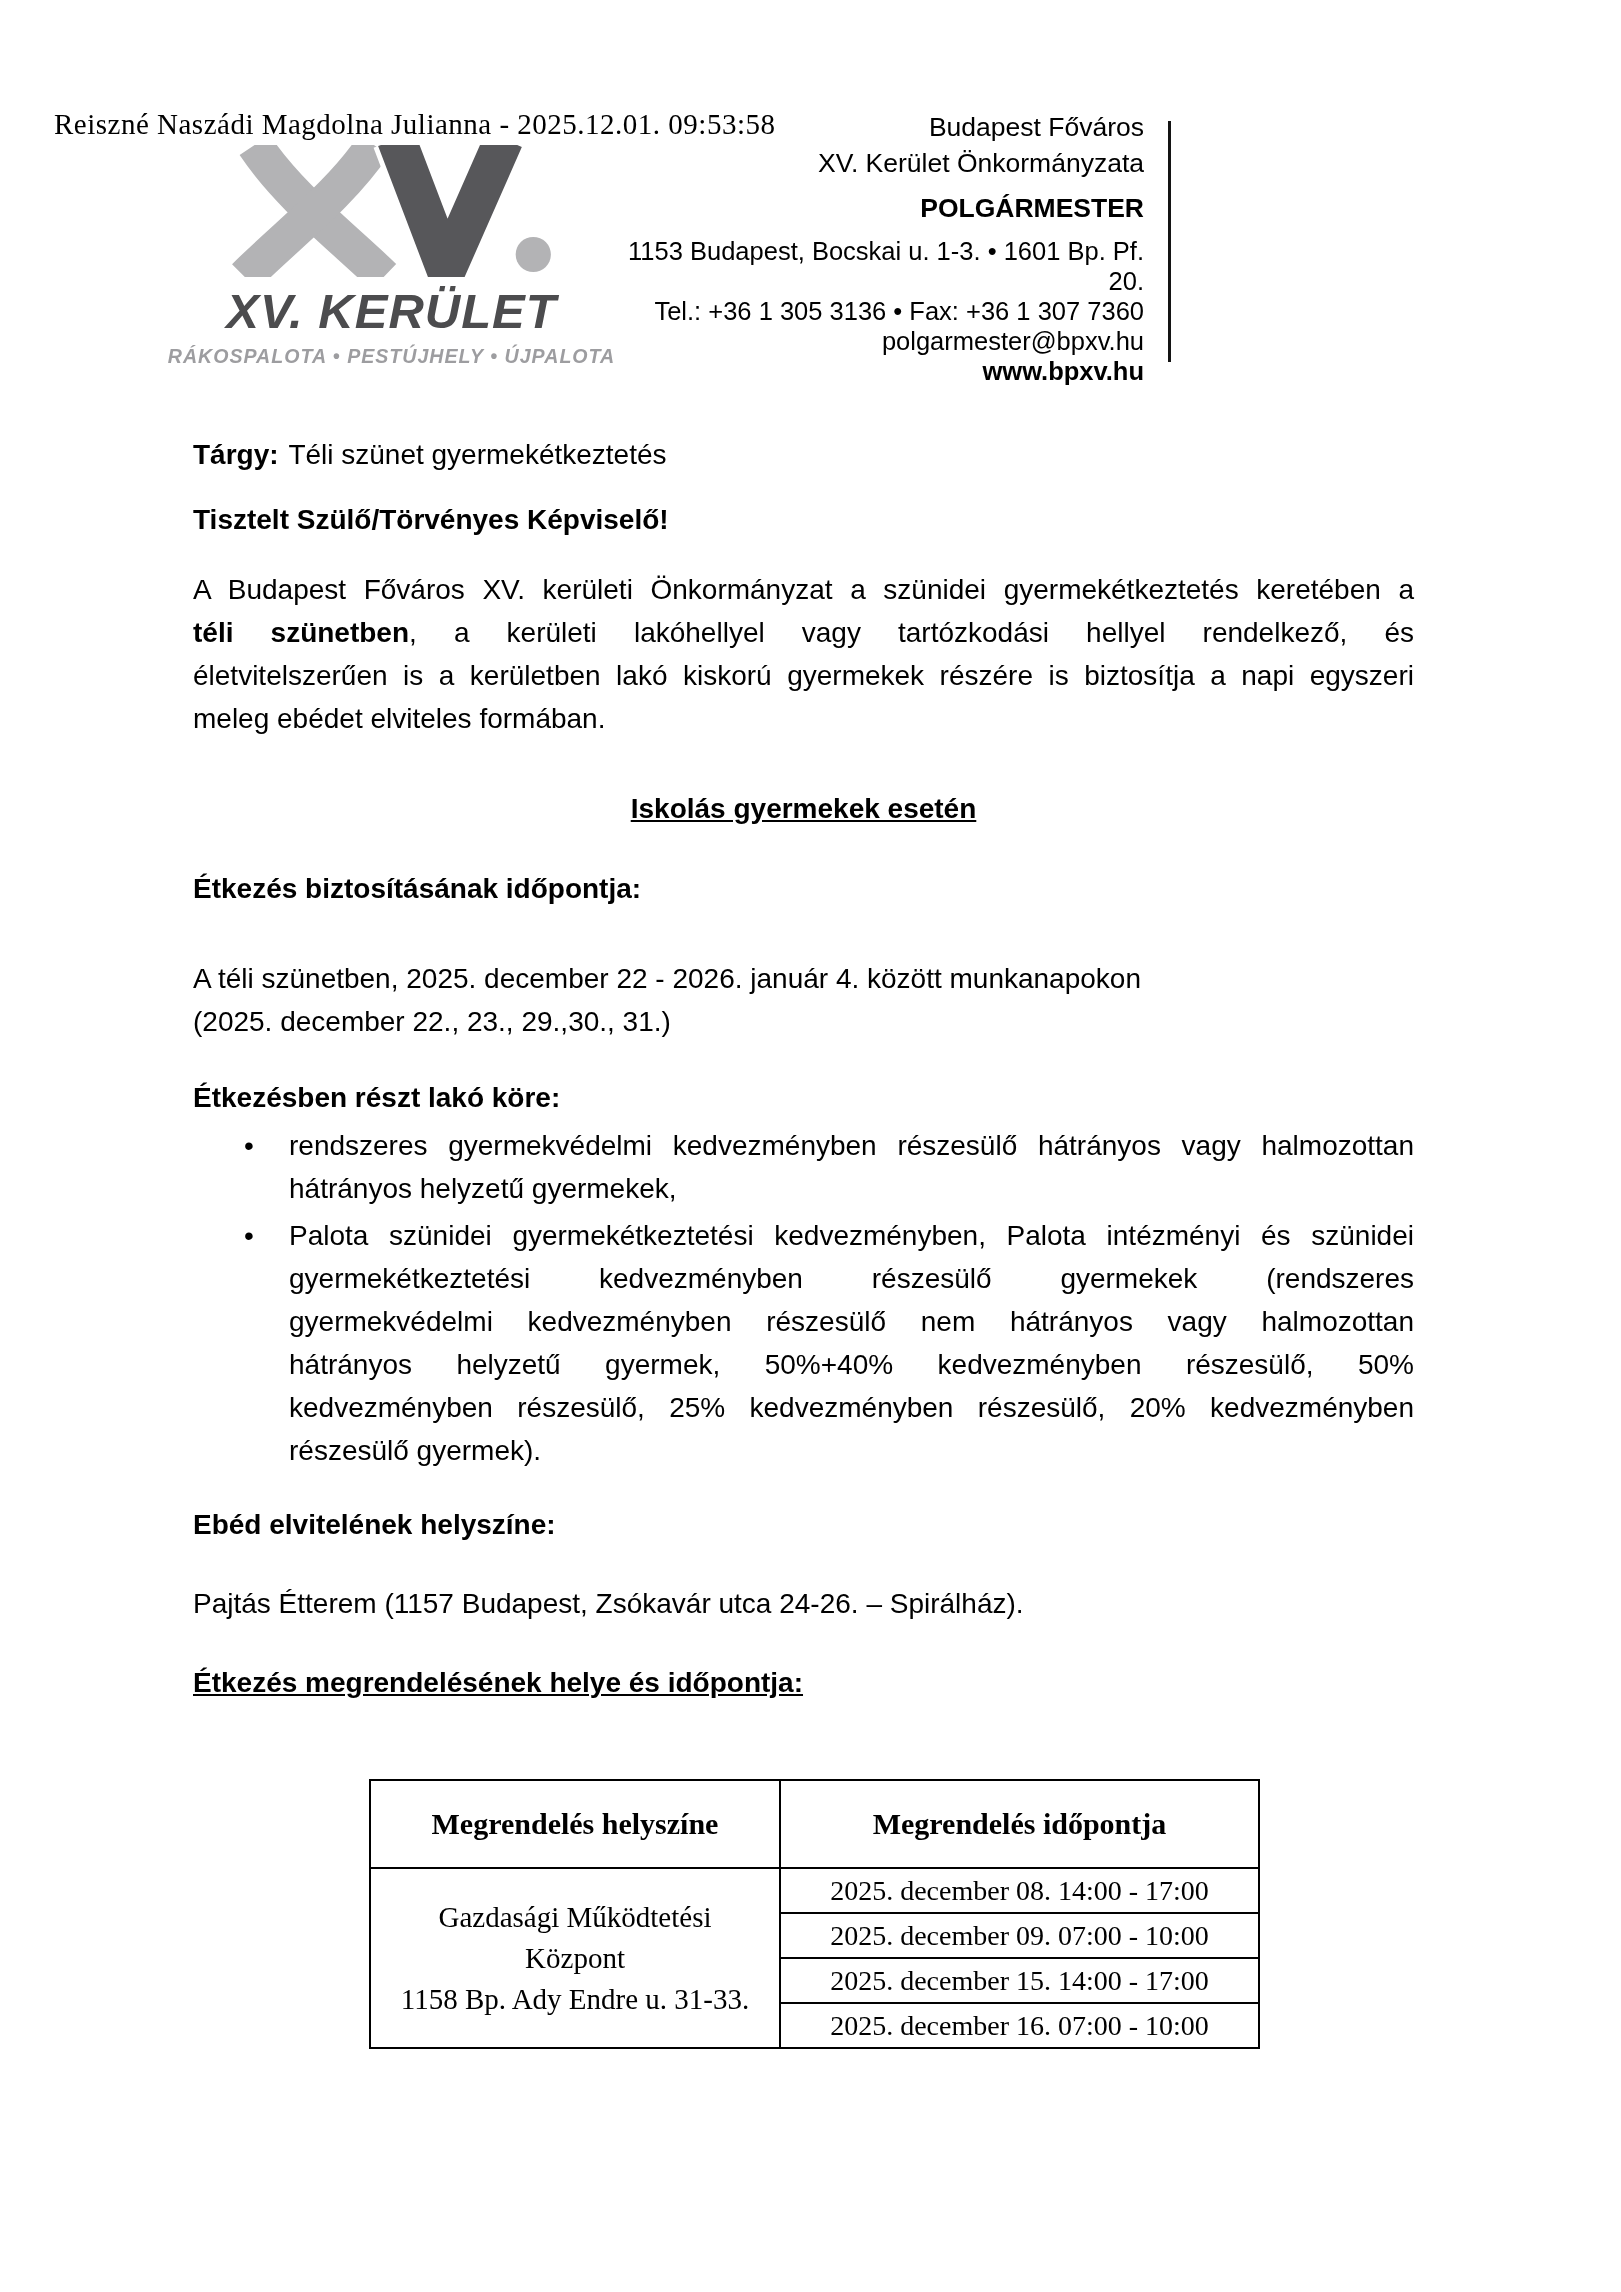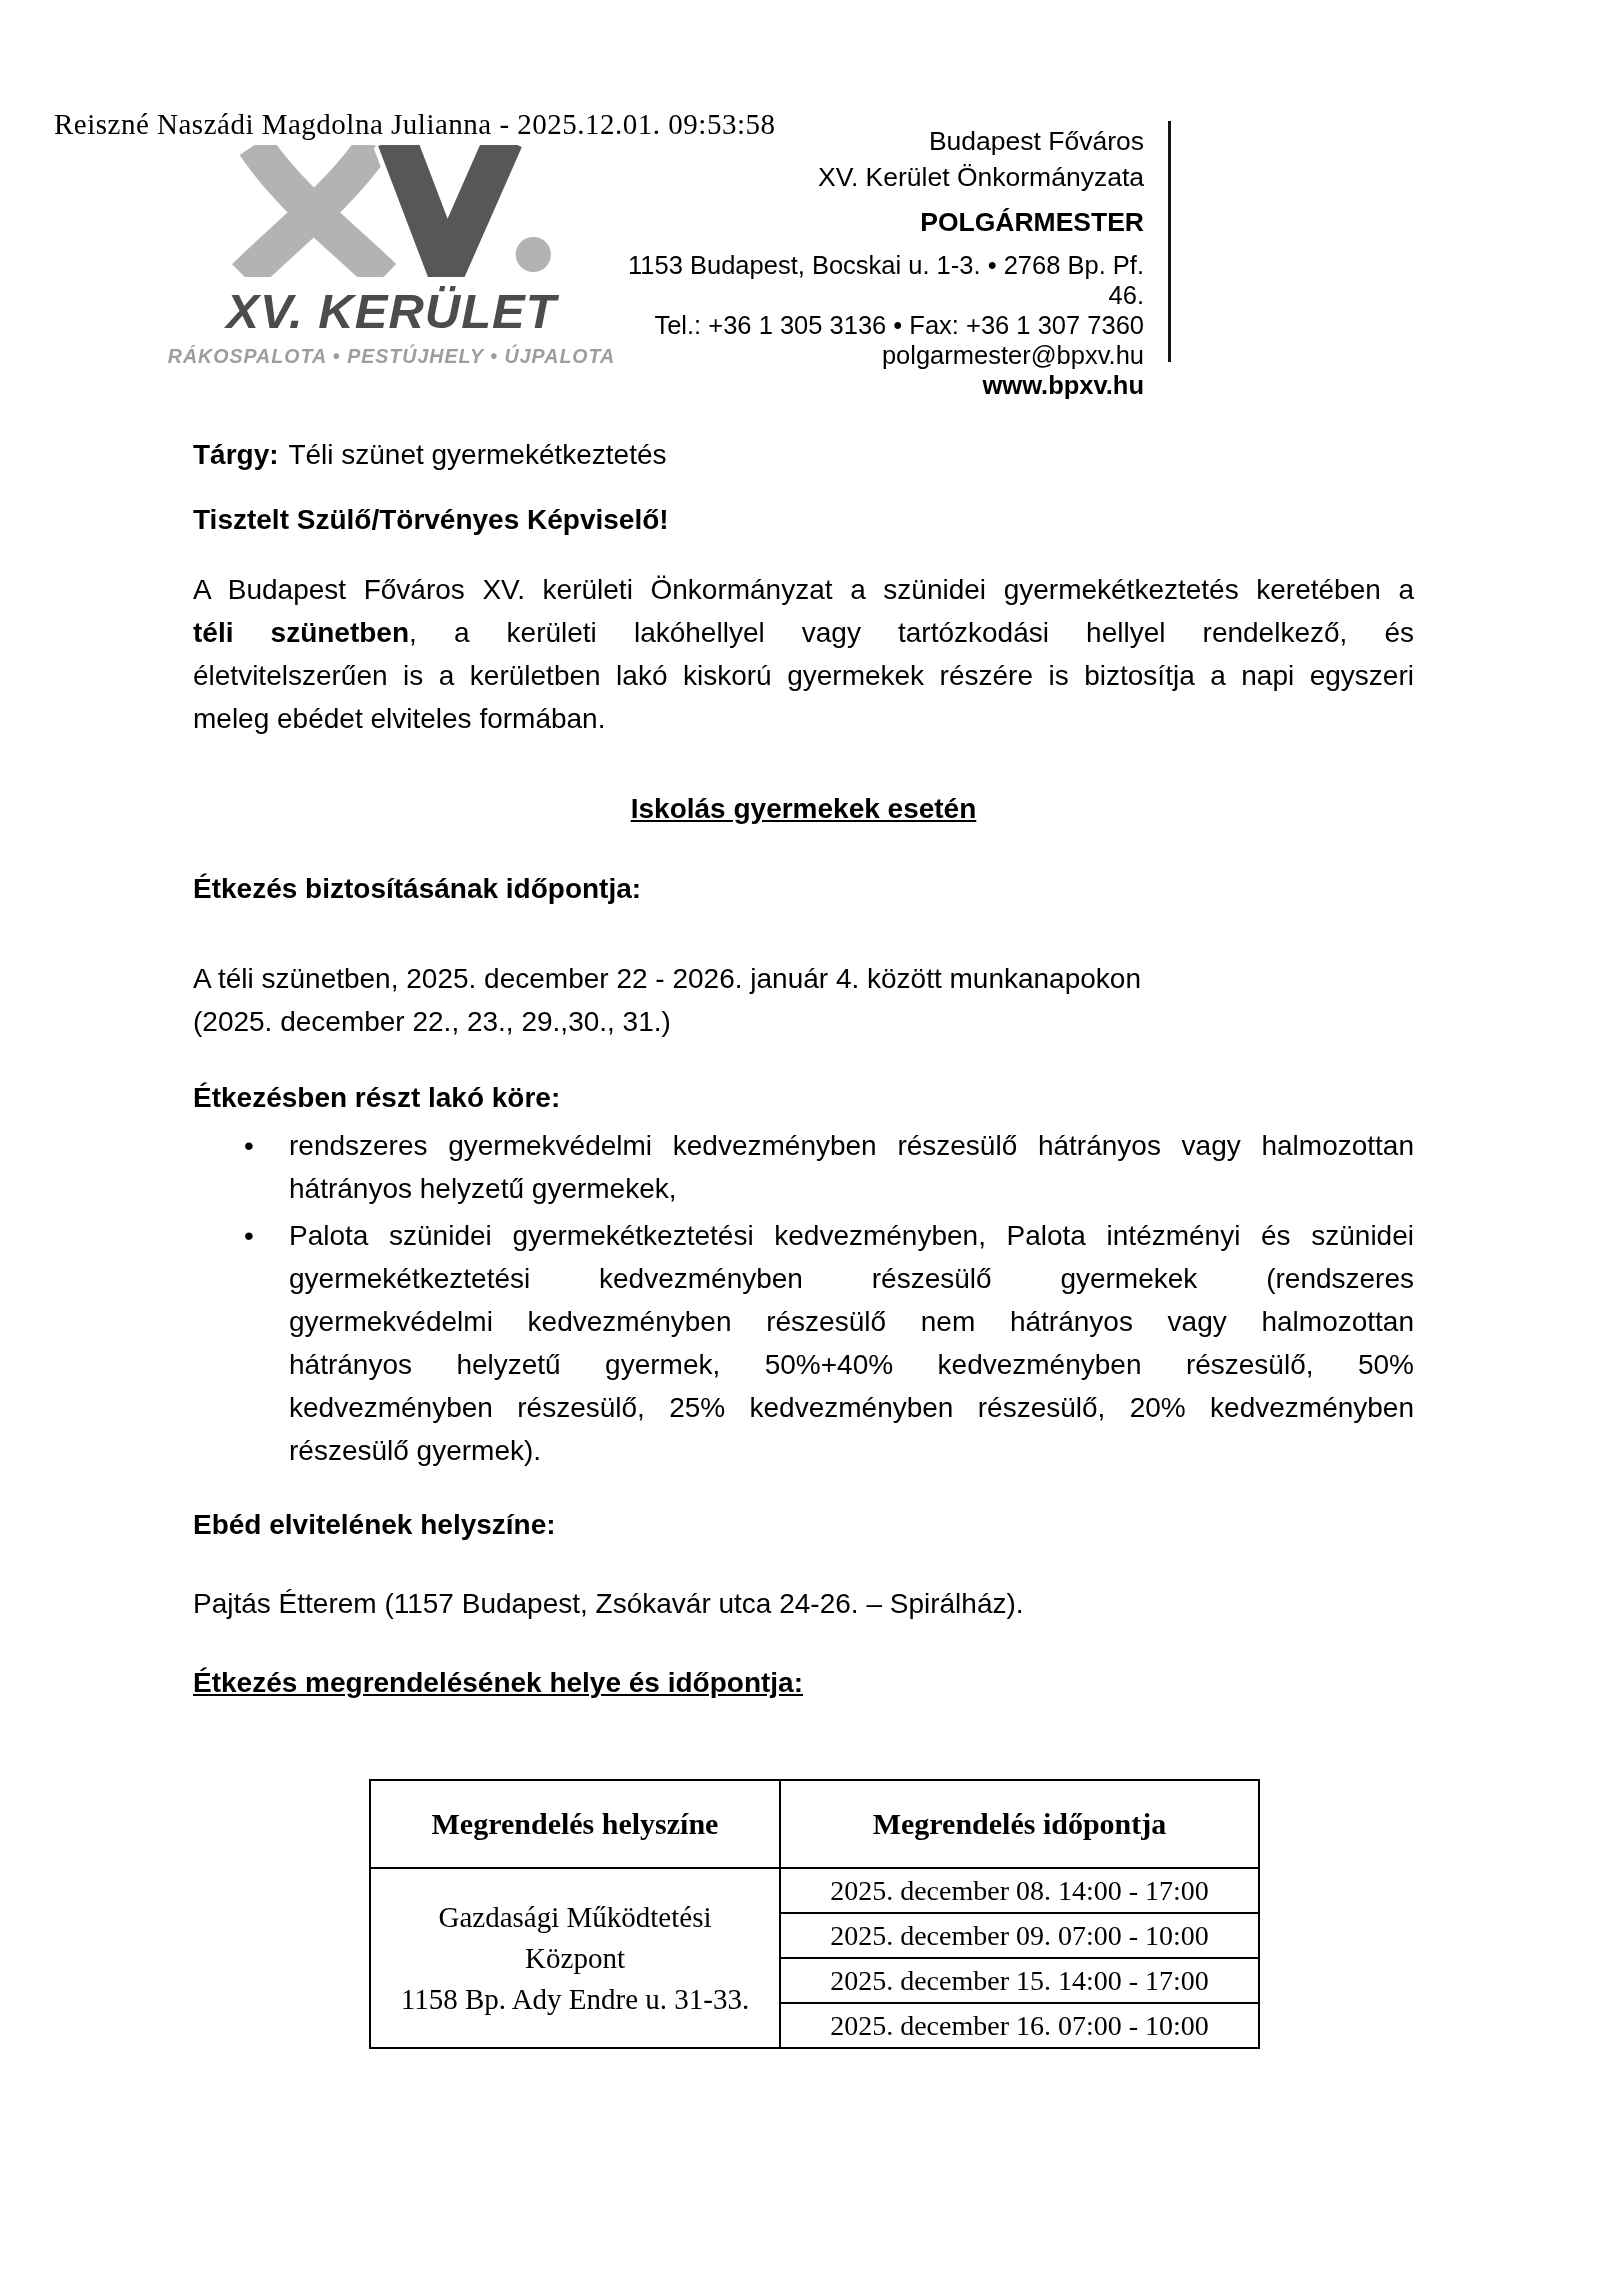--- a/index.html
+++ b/index.html
@@ -27,21 +27,21 @@
   .logo-title{
     font-size:49px;font-weight:bold;color:#4c4c4e;
     letter-spacing:1px;margin-top:5.9px;white-space:nowrap;
   }
   .logo-tagline{
     font-size:19.6px;font-weight:bold;color:#9d9da0;
     letter-spacing:1px;margin-top:5.9px;white-space:nowrap;
   }
 
   
-  .hc{left:608px;top:123px;width:536px;text-align:right;}
+  .hc{left:608px;top:109px;width:536px;text-align:right;}
   .hc-org{font-size:26.5px;line-height:36px;}
   .hc-role{font-size:26.5px;line-height:36px;margin-top:8.8px;font-weight:bold;}
   .hc-contact{font-size:25.5px;line-height:30px;}
   .hc-contact-first{margin-top:9.8px;}
 
   
   .vdivider{left:1168px;top:121px;width:2.9px;height:241px;background:#141414;}
 
   
   .hr-col{left:1193px;top:120px;width:412px;font-size:28px;line-height:36px;}
@@ -96,21 +96,21 @@
       <circle cx="310" cy="112" r="18" fill="#b3b3b5"></circle>
     </svg>
     <div class="logo-title">XV. KERÜLET</div>
     <div class="logo-tagline">RÁKOSPALOTA • PESTÚJHELY • ÚJPALOTA</div>
   </div>
 
   <div class="abs hc">
     <div class="hc-org">Budapest Főváros</div>
     <div class="hc-org">XV. Kerület Önkormányzata</div>
     <div class="hc-role">POLGÁRMESTER</div>
-    <div class="hc-contact hc-contact-first">1153 Budapest, Bocskai u. 1-3. • 2768 Bp. Pf. 46.</div>
+    <div class="hc-contact hc-contact-first">1153 Budapest, Bocskai u. 1-3. • 1601 Bp. Pf. 20.</div>
     <div class="hc-contact">Tel.: +36 1 305 3136 • Fax: +36 1 307 7360</div>
     <div class="hc-contact">polgarmester@bpxv.hu</div>
     <div class="hc-contact b">www.bpxv.hu</div>
   </div>
 
   <div class="abs vdivider"></div>
 
 
   <div class="abs bodyblock targy">
     <span class="b">Tárgy:</span><span class="targy-value">Téli szünet gyermekétkeztetés</span>

